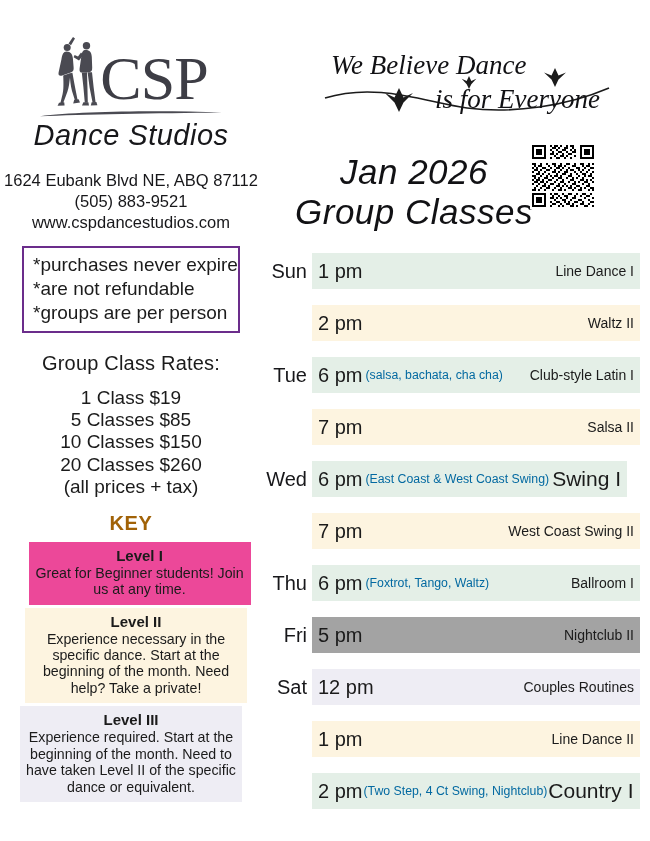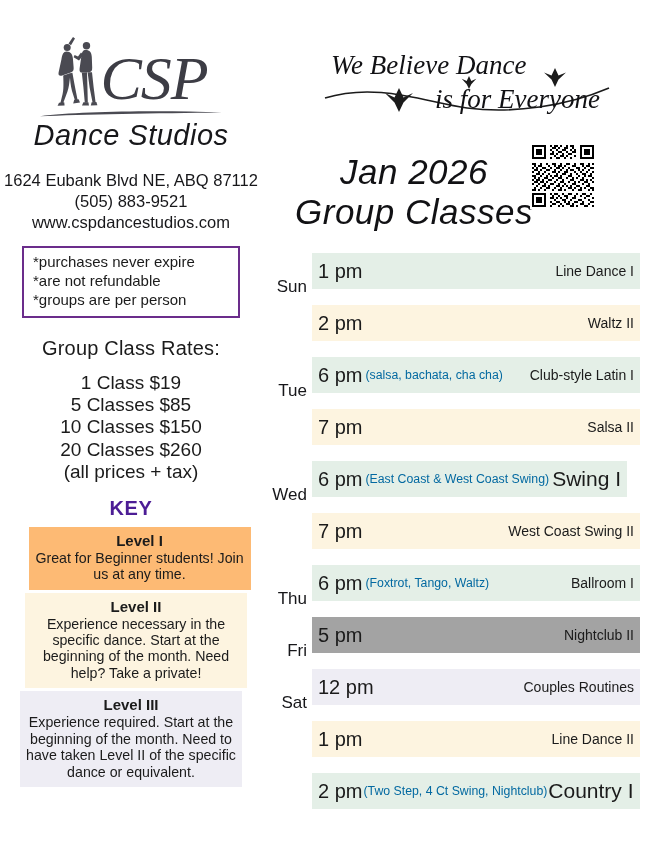--- a/index.html
+++ b/index.html
@@ -15,21 +15,20 @@
   
   #left-col {
     position: absolute; left: 0; top: 30px; width: 262px;
     display: flex; flex-direction: column; align-items: center;
   }
 
   .logo-row { display: flex; align-items: flex-end; justify-content: center; height: 78px; }
   .logo-dancers { width: 52px; height: 74px; }
   .logo-csp {
     font-family: "Liberation Serif", serif;
-    font-style: italic;
     font-size: 62px;
     font-weight: 400;
     color: #3d3d45;
     letter-spacing: -1px;
     line-height: 0.95;
     margin-left: -6px;
   }
   .logo-swoosh { width: 186px; height: 9px; margin-top: 1px; }
   .logo-sub {
     font-family: "Liberation Sans", sans-serif;
@@ -44,21 +43,21 @@
     margin-top: 18px;
   }
   .addr div { white-space: nowrap; }
 
   .policy-box {
     border: 2.5px solid #6b2d8b;
     margin-top: 13px;
     padding: 5px 9px 6px 9px;
     width: 218px;
   }
-  .policy-box div { font-size: 15px; line-height: 1.25; text-align: left; white-space: nowrap; }
+  .policy-box div { font-size: 19px; line-height: 1.25; text-align: left; white-space: nowrap; }
 
   .rates-title { font-size: 20px; margin-top: 19px; letter-spacing: 0.2px; }
   .rates-list { margin-top: 12px; text-align: center; font-size: 19px; line-height: 1.18; }
 
   .key-title {
     color: #d8291c; font-weight: bold; font-size: 20px;
     letter-spacing: 0.6px; margin-top: 13px; margin-bottom: 7px;
   }
 
   .level-box { width: 222px; padding: 5px 6px 7px 6px; text-align: center; }
@@ -86,23 +85,23 @@
   }
 
   .qr { position: absolute; left: 268px; top: 143px; width: 66px; height: 66px; }
 
   
   #schedule { position: absolute; left: 0; top: 253px; width: 388px; }
   .sched-row { position: relative; height: 36px; margin-bottom: 16px; }
   .sched-row:last-child { margin-bottom: 0; }
 
   .day {
-    position: absolute; left: 0; top: 16px; width: 45px; height: 36px;
+    position: absolute; left: 0; top: 0; width: 45px; height: 36px;
     display: flex; align-items: center; justify-content: flex-end;
-    font-size: 17px; color: #17171a;
+    font-size: 20px; color: #17171a;
   }
   .bar {
     position: absolute; left: 50px; top: 0; right: 10px; height: 36px;
     display: flex; align-items: center;
     padding: 0 6px 0 6px;
   }
   .bar.short { right: 23px; }
   .time { font-size: 20px; white-space: nowrap; text-align: right; }
   .note {
     flex: 1; text-align: left; font-size: 12.3px; line-height: 1.05;
@@ -166,23 +165,23 @@
 
     <div class="rates-title">Group Class Rates:</div>
     <div class="rates-list">
       <div>1 Class $19</div>
       <div>5 Classes $85</div>
       <div>10 Classes $150</div>
       <div>20 Classes $260</div>
       <div>(all prices + tax)</div>
     </div>
 
-    <div class="key-title" style="color: #4c1d95;">KEY</div>
-
-    <div class="level-box lvl1" style="background: #fdba74; margin-left: 17px;">
+    <div class="key-title" style="color: #a16207;">KEY</div>
+
+    <div class="level-box lvl1" style="background: #ec4899; margin-left: 17px;">
       <div class="level-name">Level I</div>
       <div class="level-desc">Great for Beginner students!
 Join us at any time.</div>
     </div>
     <div class="level-box lvl2" style="background: rgb(253, 244, 224); margin-left: 10px;">
       <div class="level-name">Level II</div>
       <div class="level-desc">Experience necessary in the specific dance. Start at the beginning of the month. Need help? Take a private!</div>
     </div>
     <div class="level-box lvl3" style="background: rgb(238, 237, 244);">
       <div class="level-name">Level III</div>

